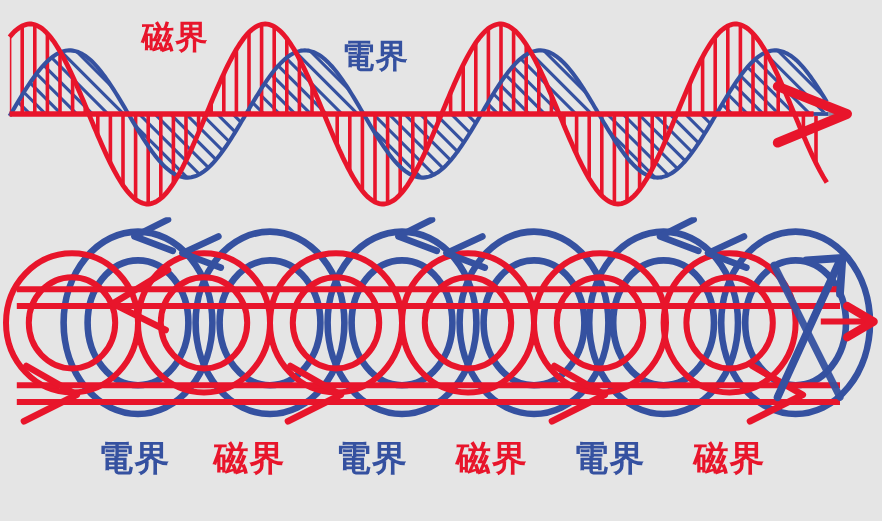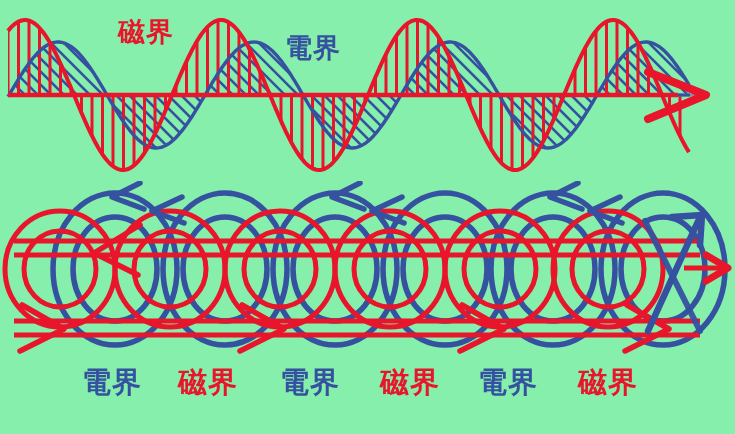--- a/index.html
+++ b/index.html
@@ -1,17 +1,17 @@
 <!DOCTYPE html>
 <html><head>
 <meta charset="utf-8">
 <style>
   html,body{margin:0;padding:0;background:#ffffff;}
   body{width:735px;height:434px;font-family:"DejaVu Sans","Liberation Sans",sans-serif;}
-  #stage{position:relative;width:735px;height:434px;overflow:hidden;background:#86efac;}
+  #stage{position:relative;width:735px;height:434px;overflow:hidden;background:#e5e5e5;}
   svg{display:block;}
   .lbl{position:absolute;font-weight:700;line-height:1;white-space:nowrap;
        font-family:"DejaVu Sans","Liberation Sans",sans-serif;}
   .lbl-top{font-size:27px;letter-spacing:1px;}
   .lbl-bot{font-size:29px;letter-spacing:1px;}
 </style>
 </head>
 <body>
 
 <div id="stage">

